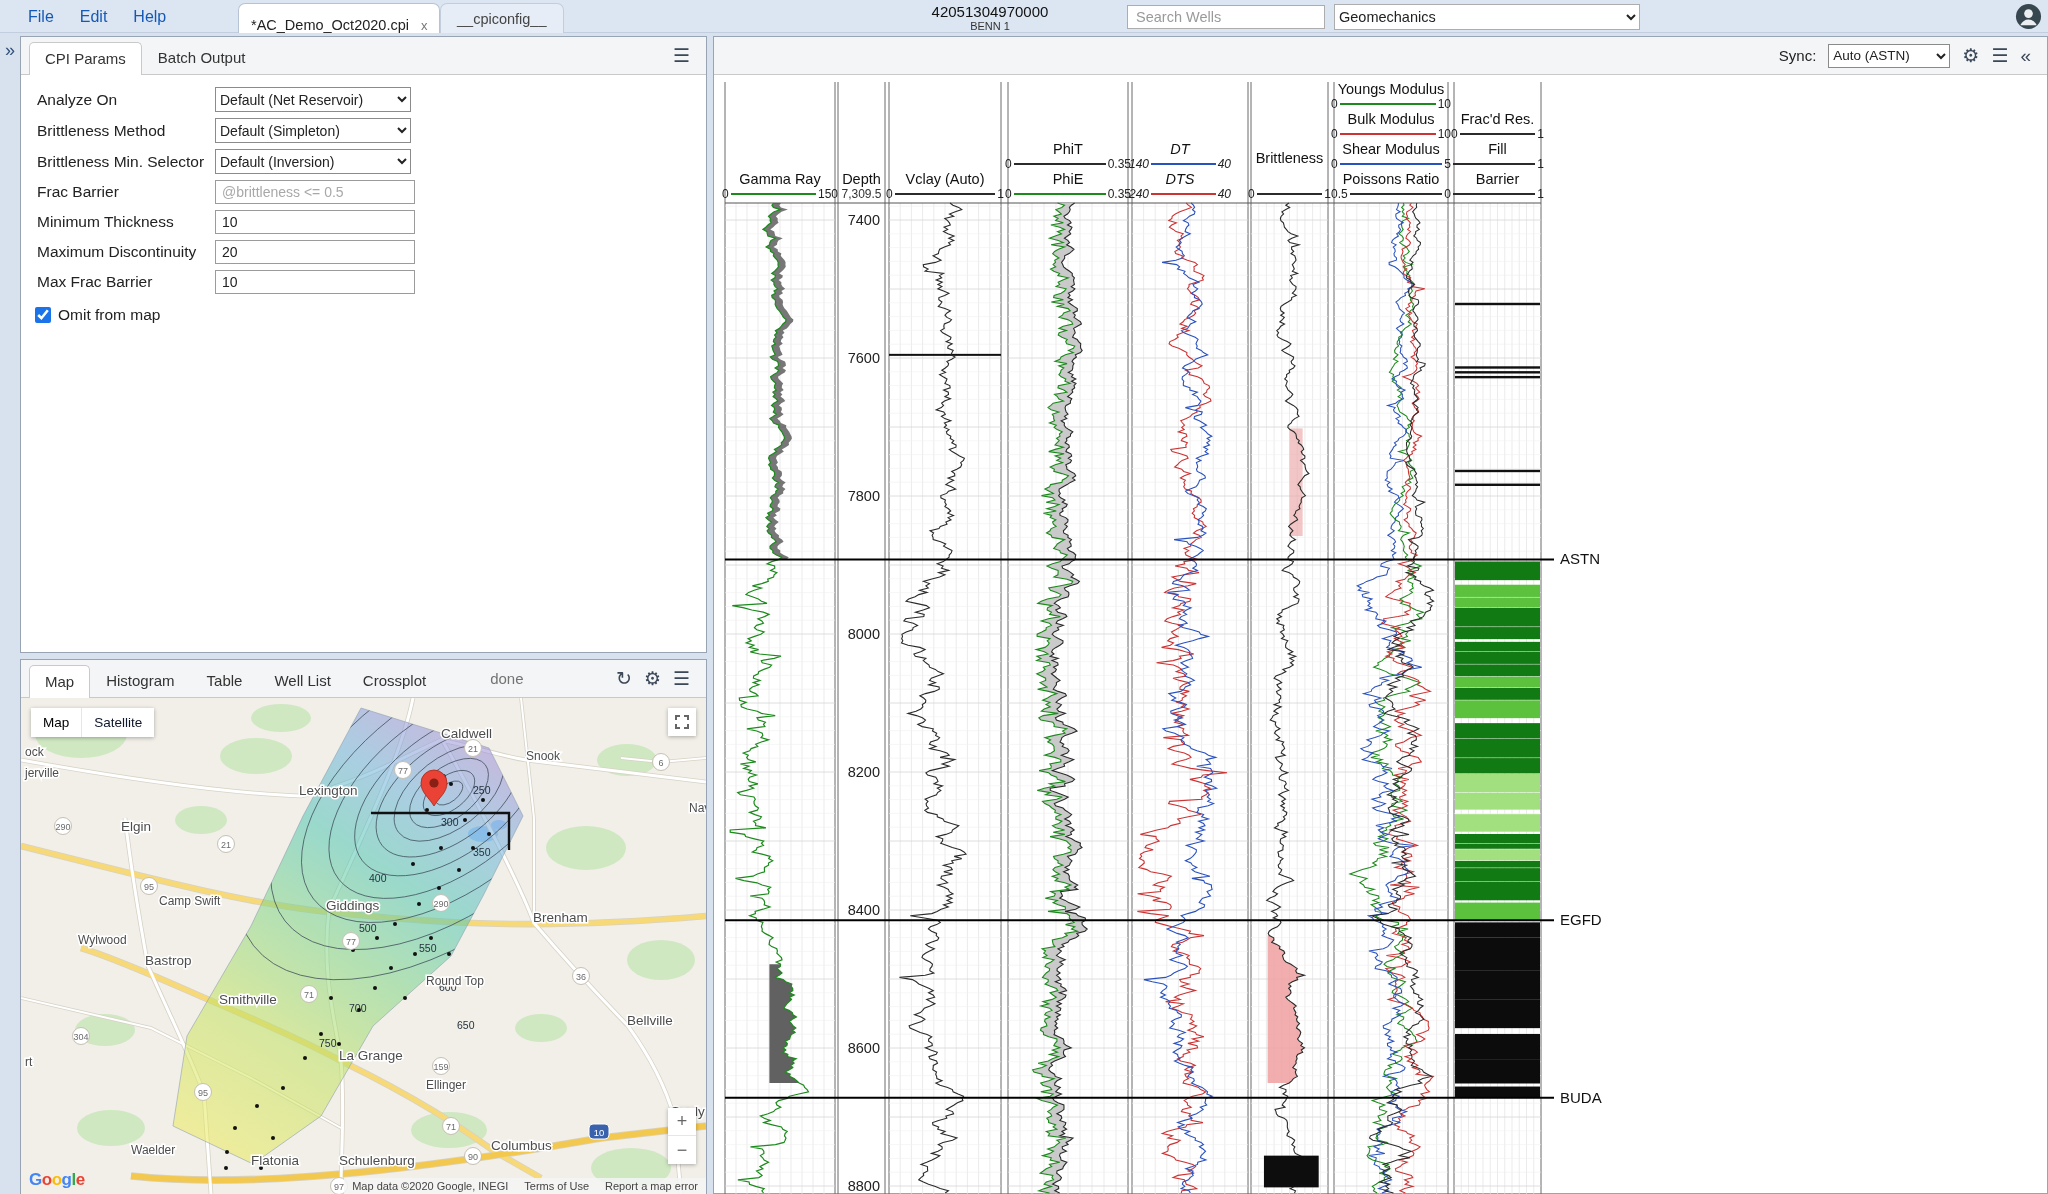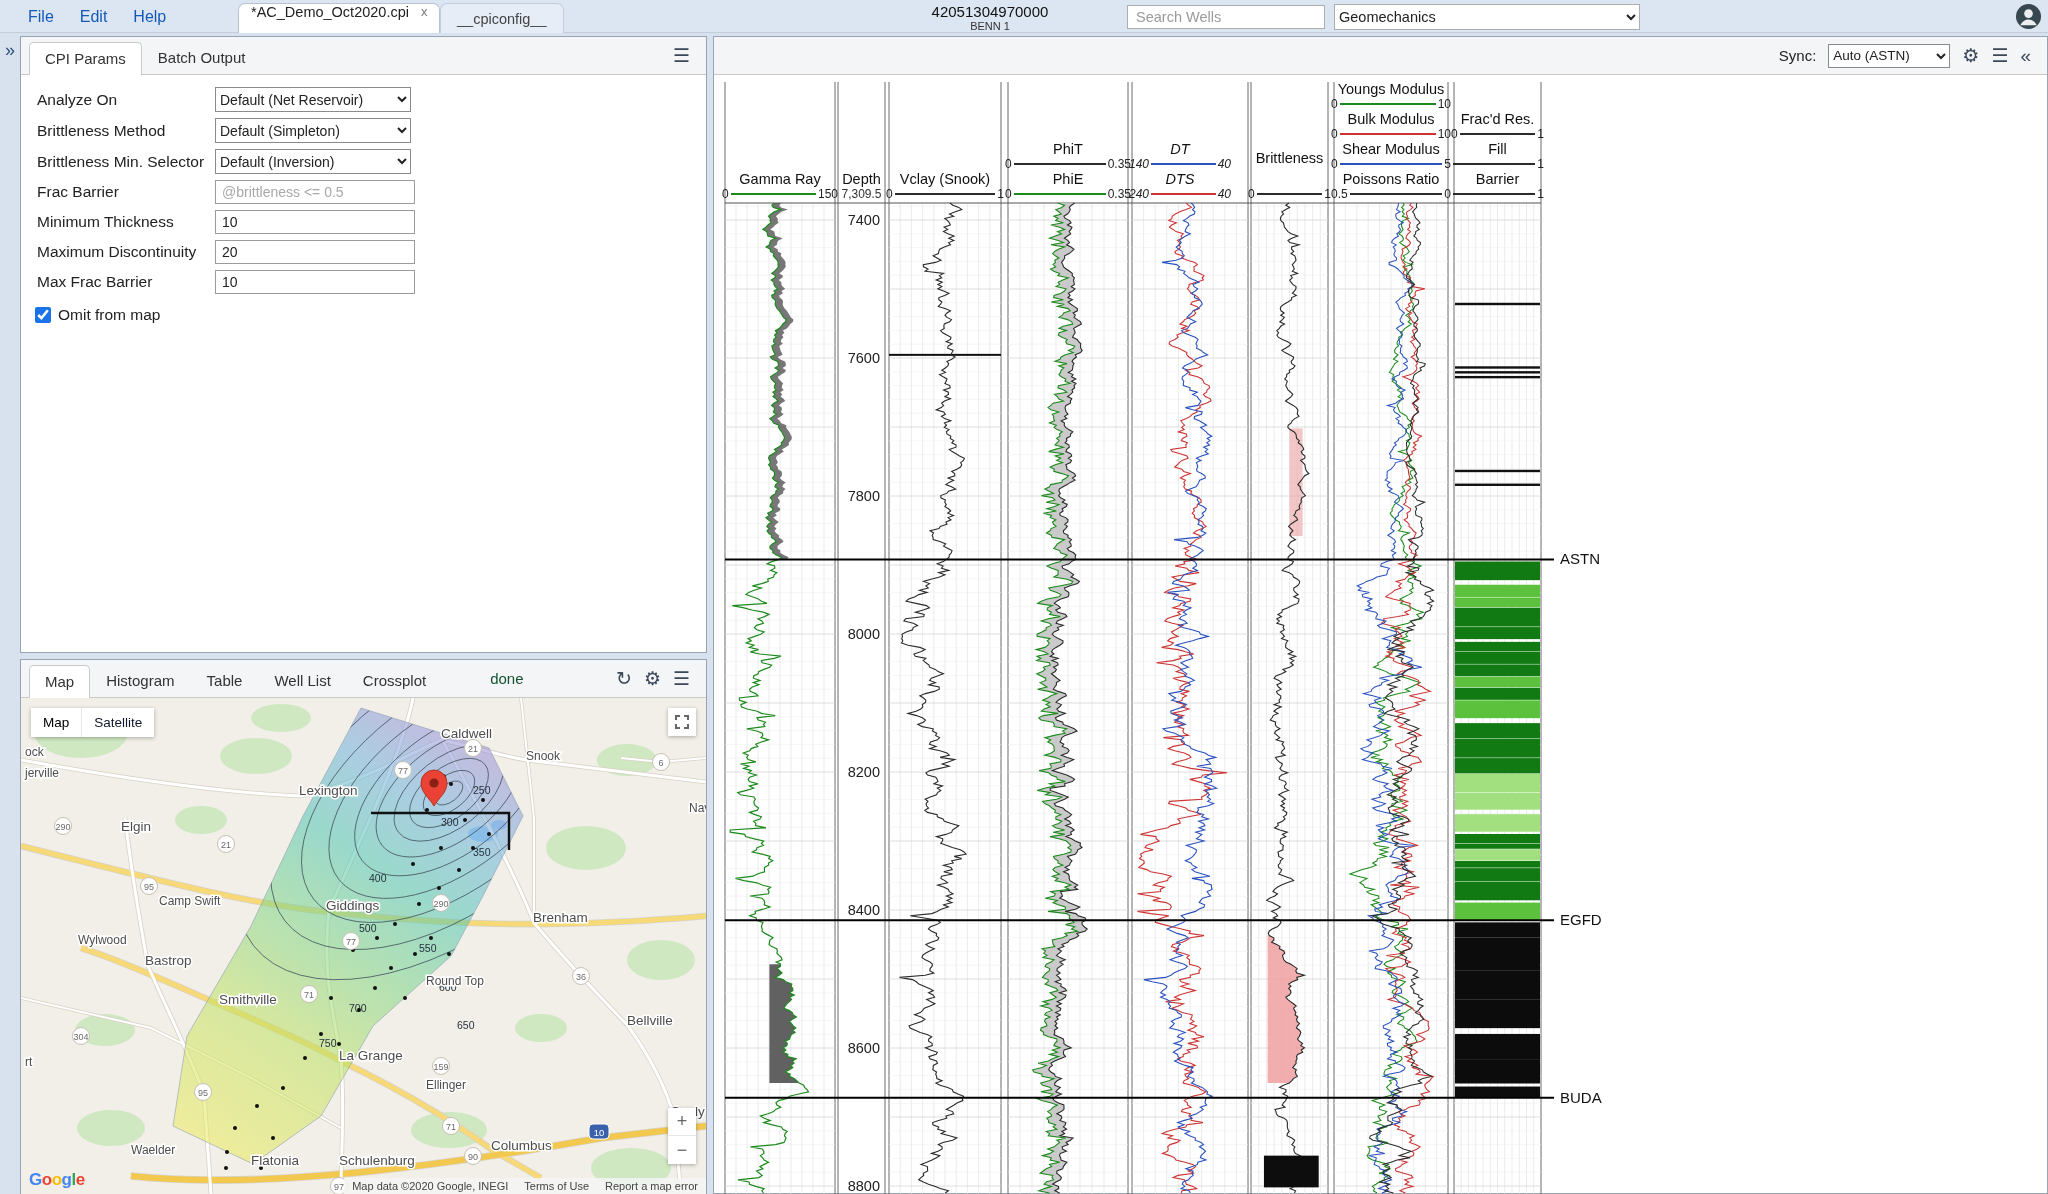--- a/index.html
+++ b/index.html
@@ -2,21 +2,21 @@
 <html><head>
 <meta charset="utf-8">
 <style>
 *{box-sizing:border-box;margin:0;padding:0}
 html,body{width:2048px;height:1194px}
 body{font-family:"Liberation Sans",sans-serif;background:#d8e2ef;overflow:hidden;position:relative}
 
 .menubar{position:absolute;left:0;top:0;width:2048px;height:33px;background:#dce6f2;border-bottom:1px solid #c2cedd;z-index:6}
 .menus{position:absolute;left:28px;top:0;height:33px;display:flex;align-items:center;gap:26px}
 .menu-item{color:#1559b7;font-size:16px;cursor:pointer}
-.doc-tab{position:absolute;left:238px;top:3px;height:30px;background:#fff;border:1px solid #b7c3d3;border-bottom:none;border-radius:7px 7px 0 0;display:flex;align-items:flex-start;padding:0 12px;font-size:14.5px;color:#222;cursor:pointer}
+.doc-tab{position:absolute;left:238px;top:3px;height:30px;background:#fff;border:1px solid #b7c3d3;border-bottom:none;border-radius:7px 7px 0 0;display:flex;align-items:flex-end;padding:0 12px;font-size:14.5px;color:#222;cursor:pointer}
 .tab-close{margin-left:12px;color:#777;font-size:13px}
 .config-tab{position:absolute;left:440px;top:3px;height:30px;background:#e6edf6;border:1px solid #c2cedd;border-bottom:none;border-radius:7px 7px 0 0;display:flex;align-items:center;padding:0 16px;font-size:14.5px;color:#444;cursor:pointer}
 .well-id-block{position:absolute;left:880px;width:220px;top:3px;text-align:center}
 .wid{font-size:15px;color:#111}
 .wname{font-size:11px;color:#333}
 .search{position:absolute;left:1127px;top:5px;width:198px;height:24px;border:1px solid #adadad;font-size:14.5px;padding:0 8px;color:#333;background:#fff}
 .search::placeholder{color:#9a9a9a}
 .module{position:absolute;left:1334px;top:4px;width:306px;height:26px;font-size:14.5px;color:#222;background:#fff;border:1px solid #adadad}
 .person{position:absolute;right:6px;top:3px;width:27px;height:27px;cursor:pointer}
 .expander{position:absolute;left:5px;top:40px;font-size:18px;color:#33507a;cursor:pointer;z-index:4}
@@ -24,21 +24,21 @@
 .panel{position:absolute;background:#fff;border:1px solid #98a3b3}
 .params{left:20px;top:36px;width:687px;height:617px}
 .mappanel{left:20px;top:659px;width:687px;height:535px}
 .logpanel{left:713px;top:36px;width:1335px;height:1158px}
 .tabstrip{position:relative;display:flex;align-items:flex-end;height:38px;background:#f3f5f7;border-bottom:1px solid #c9c9c9;padding:0 8px}
 .tabs{display:flex;align-items:flex-end;height:100%}
 .tab{padding:7px 15px 8px;font-size:15px;color:#333;border:1px solid transparent;border-bottom:none;cursor:pointer;white-space:nowrap}
 .tab.active{background:#fff;border-color:#c9c9c9;border-radius:5px 5px 0 0;position:relative;top:1px}
 .strip-right{margin-left:auto;display:flex;align-items:center;gap:12px;padding-right:8px;height:100%}
 .strip-ico{font-size:19px;color:#3c4858;cursor:pointer;line-height:1}
-.status-done{font-size:15px;color:#14532d;margin-left:48px;align-self:center}
+.status-done{font-size:15px;color:#737373;margin-left:48px;align-self:center}
 .sync-label{font-size:15px;color:#222}
 .sync-select{width:122px;height:24px;font-size:13.5px;border:1px solid #8b8b8b;background:#fff;color:#222}
 
 .frow{display:flex;align-items:center;margin:6px 0 0 16px}
 .frow:first-child{margin-top:12px}
 .frow label{width:178px;font-size:15.5px;color:#222}
 .frow select{width:196px;height:25px;font-size:14px;border:1px solid #8b8b8b;background:#fff;color:#222}
 .frow input[type=text]{width:200px;height:24px;font-size:14px;border:1px solid #9b9b9b;padding:0 6px;color:#222}
 .frow input.wide{width:200px}
 .frow input.wide::placeholder{color:#a8a8a8}
@@ -416,21 +416,21 @@
             <span class="mn">0</span>
             <span class="ln" style="background: rgb(28, 138, 28);"></span>
             <span class="mx">150</span>
           </div>
         </div>
         <div class="th" style="left: 121px; width: 53px;">
           <div class="th-name">Depth</div>
           <div class="th-start">7,309.5</div>
         </div>
         <div class="th" style="left: 172px; width: 118px;">
-          <div class="th-name">Vclay (Snook)</div>
+          <div class="th-name">Vclay (Auto)</div>
           <div class="th-scale">
             <span class="mn">0</span>
             <span class="ln" style="background: rgb(43, 43, 43);"></span>
             <span class="mx">1</span>
           </div>
         </div>
         <div class="th" style="left: 291px; width: 126px;">
           <div class="th-name">PhiT</div>
           <div class="th-scale">
             <span class="mn">0</span>

